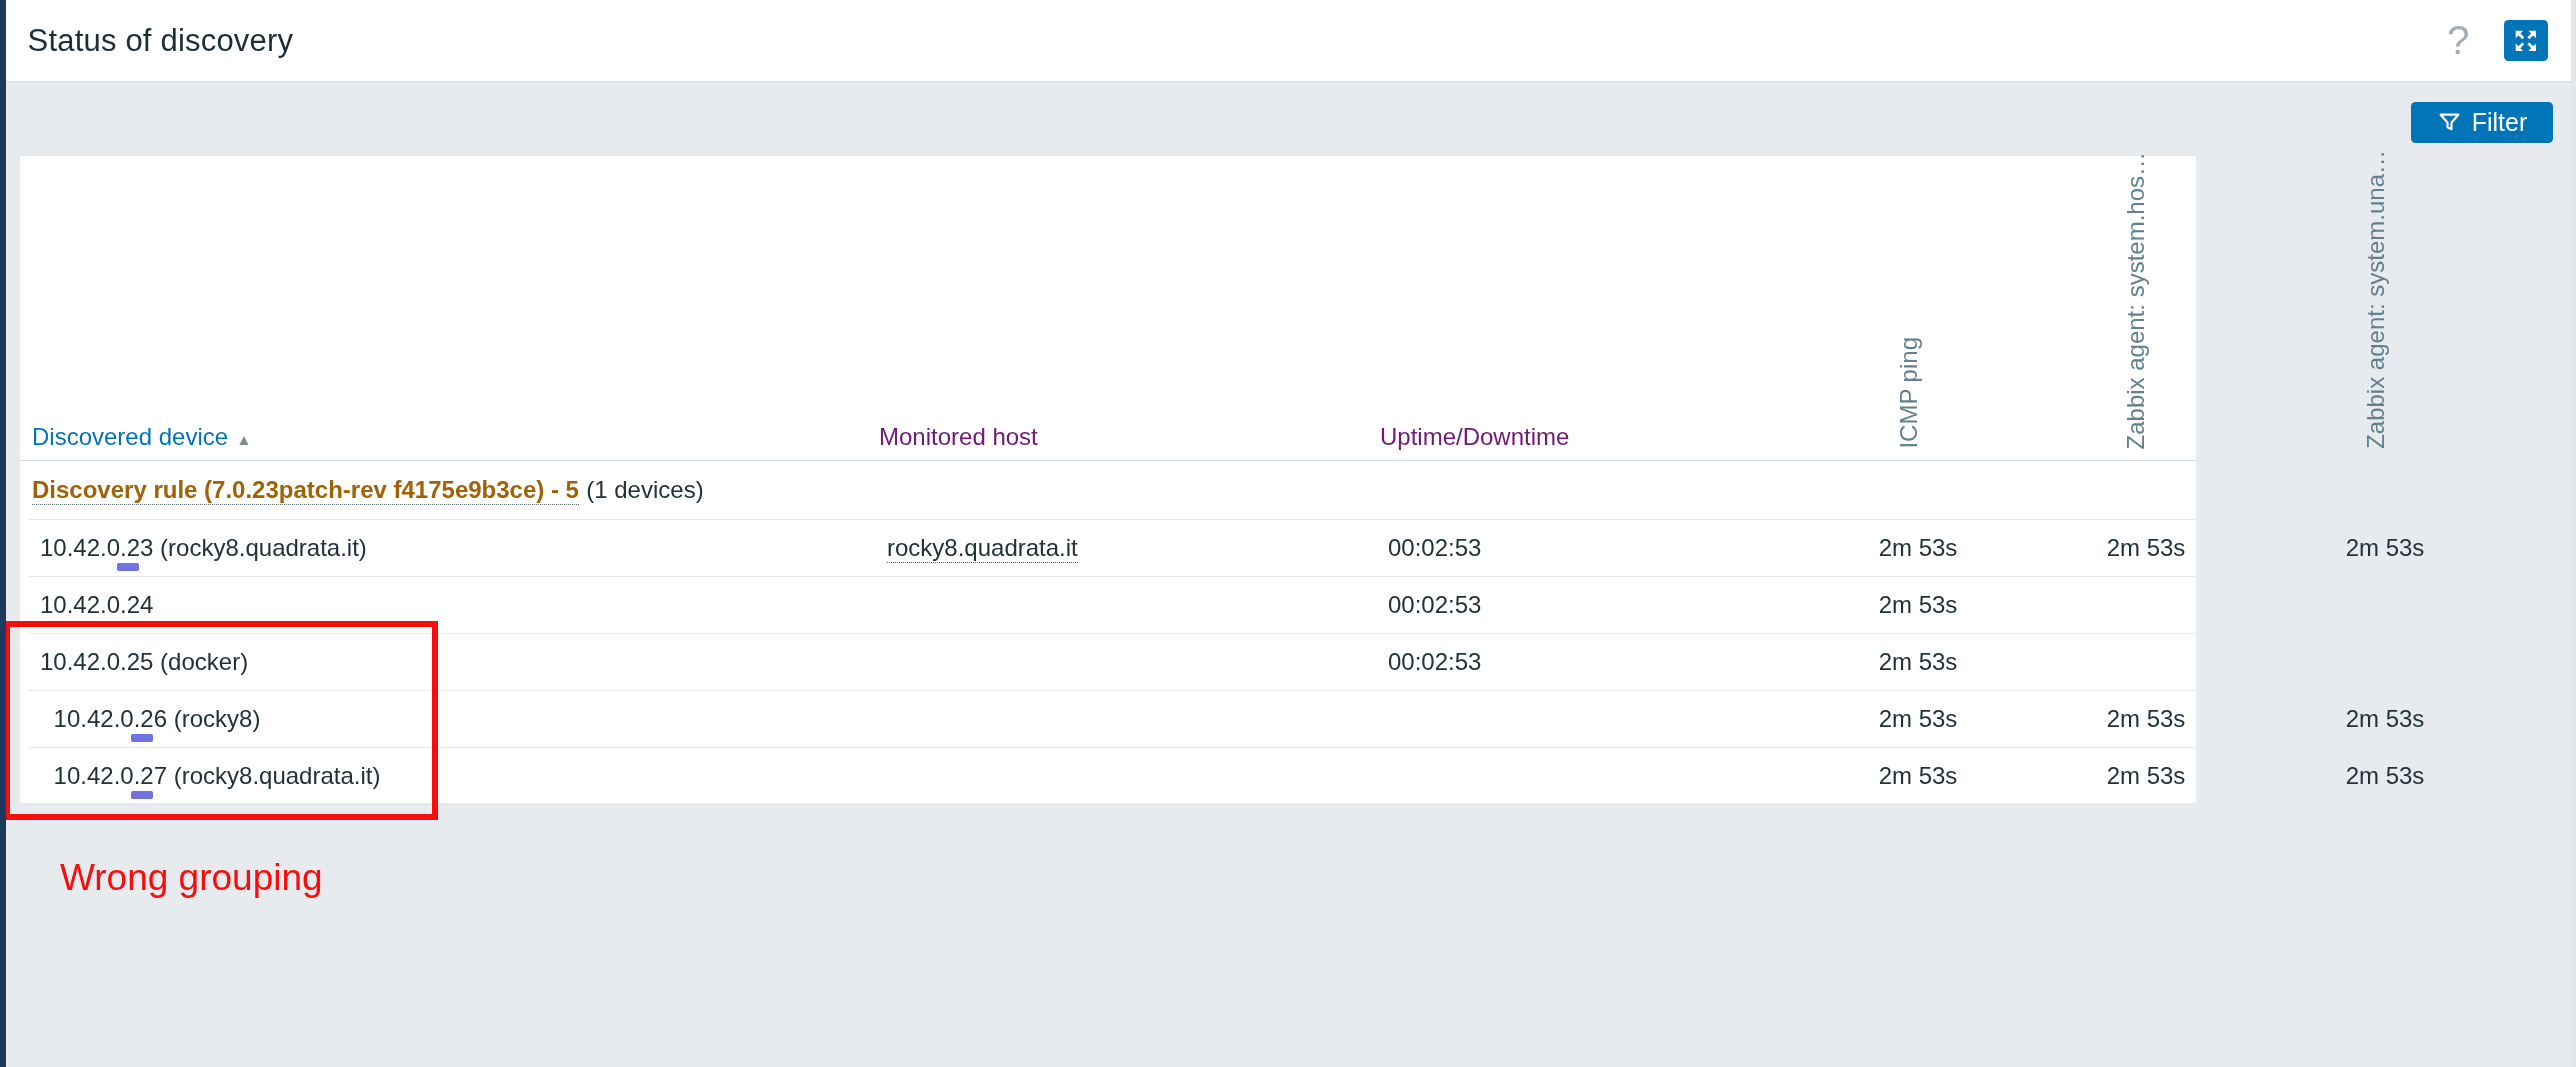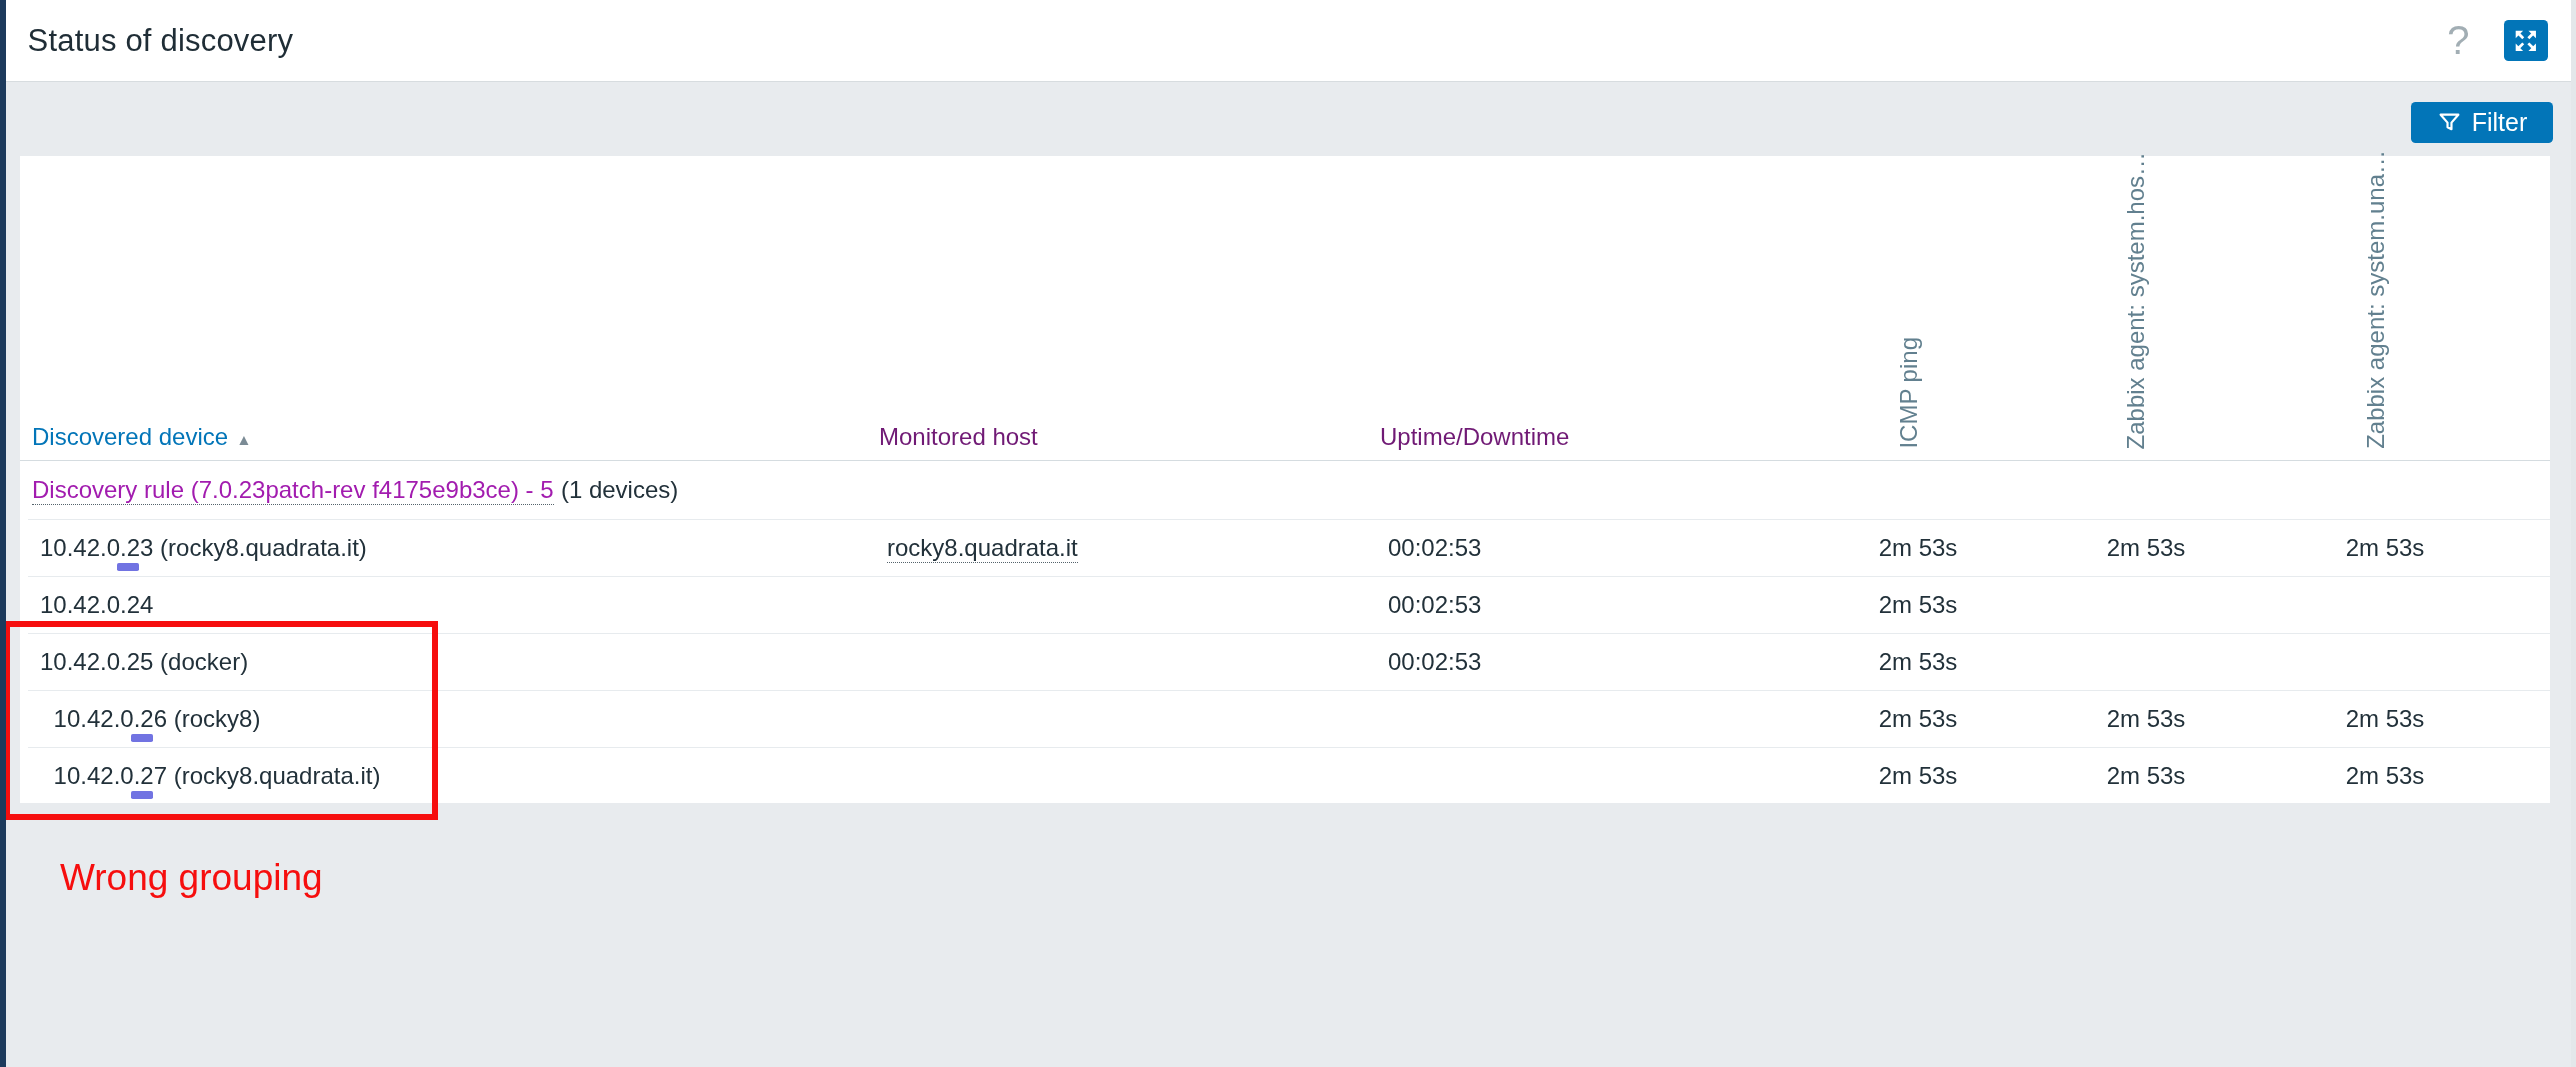--- a/index.html
+++ b/index.html
@@ -23,34 +23,34 @@
     font-size:40px;color:#a2aeb4;cursor:pointer;}
   .fs-btn{position:absolute;right:23px;top:20px;width:44px;height:41px;background:#0275b8;border:none;border-radius:4.6px;
     display:flex;align-items:center;justify-content:center;cursor:pointer;padding:0;}
 
   
   .filter-btn{position:absolute;right:23px;top:102px;width:142px;height:41px;background:#0275b8;border:none;border-radius:4.6px;
     display:flex;align-items:center;justify-content:center;gap:10px;cursor:pointer;z-index:3;}
   .filter-btn span{color:#ffffff;font-size:25px;}
 
   
-  .panel{position:absolute;left:20px;top:156px;width:2530px;height:647px;background:#ffffff;z-index:1;}
+  .panel{position:absolute;left:20px;top:156px;width:2176px;height:647px;background:#ffffff;z-index:1;}
   .thead{position:relative;height:305px;border-bottom:1.8px solid #d5dcE0;box-sizing:border-box;}
   .th{position:absolute;bottom:9.1px;font-size:24px;color:#701a75;white-space:nowrap;}
   .th-sort{left:12px;display:flex;align-items:baseline;gap:8.2px;color:#0275b8;cursor:pointer;text-decoration:none;}
   .sort-arrow{font-size:15.5px;color:#7b8b95;}
   .h-host{left:859px;}
   .h-uptime{left:1360px;}
   .rot{bottom:11px;writing-mode:vertical-rl;transform:rotate(180deg);color:#62808f;font-size:24px;}
   .r-icmp{left:1875px;}
   .r-a1{left:2102px;}
   .r-a2{left:2342px;}
 
   .group-row{height:58px;display:flex;align-items:center;padding-left:12px;font-size:24px;box-sizing:border-box;}
-  .group-link{font-weight:normal;color:#a21caf;border-bottom:1.8px dotted #55636c;text-decoration:none;cursor:pointer;}
+  .group-link{font-weight:bold;color:#a16207;border-bottom:1.8px dotted #55636c;text-decoration:none;cursor:pointer;}
   .group-suffix{margin-left:7.3px;color:#22313a;}
 
   .row{position:relative;height:57px;border-top:0.9px solid #e7ebee;box-sizing:border-box;margin-left:8px;}
   .cell{position:absolute;top:0;bottom:0;display:flex;align-items:center;font-size:24px;color:#22313a;white-space:nowrap;}
   .c-device{left:12px;}
   .row.indent .c-device{left:25.6px;}
   .badge{position:absolute;left:77px;top:43px;width:22px;height:8.2px;border-radius:1.8px;background:#7173e2;}
   .c-host{left:859px;}
   .hostlink{border-bottom:1.8px dotted #55636c;cursor:pointer;}
   .c-uptime{left:1360px;}

